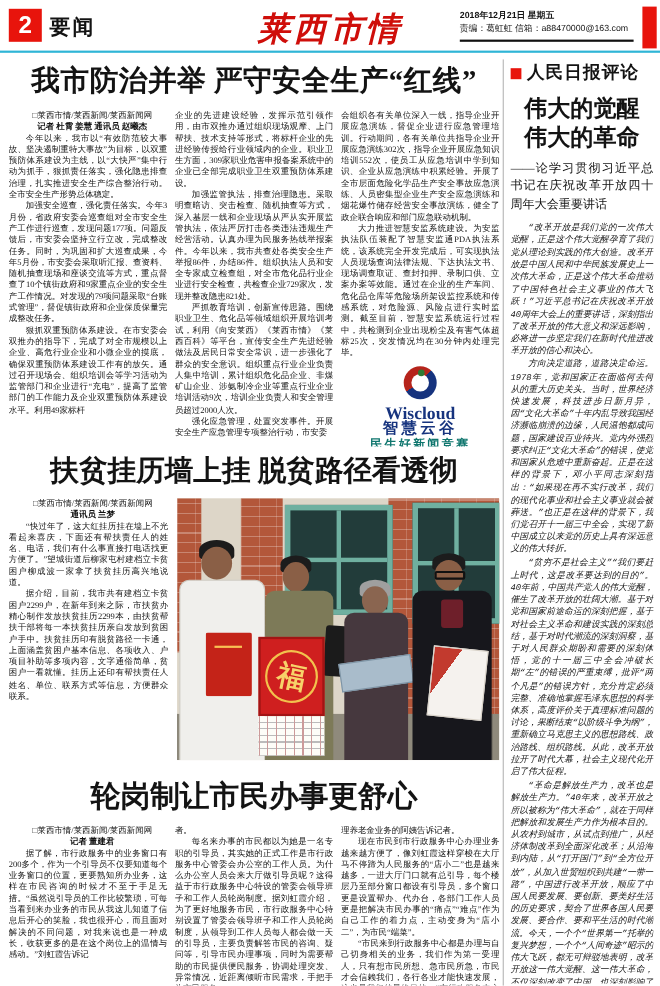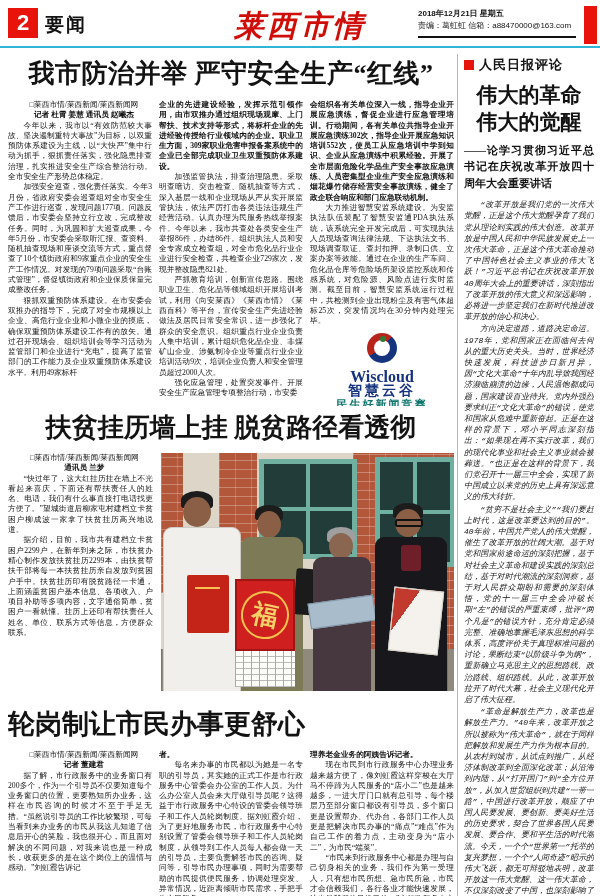--- a/index.html
+++ b/index.html
@@ -14,21 +14,21 @@
   .section-name{position:absolute;left:45px;top:12px;font-weight:bold;font-size:19px;letter-spacing:2px;}
   .masthead{position:absolute;left:0;right:0;top:6px;text-align:center;color:#cf0e0a;
     font-size:30px;font-weight:bold;font-style:italic;letter-spacing:3px;}
   .issue-info{position:absolute;right:24px;top:8px;width:158px;font-family:"Liberation Sans",sans-serif;
     font-size:8px;line-height:1.55;border-bottom:2px solid #111;padding-bottom:3px;}
   .issue-info .l1{font-weight:bold;}
   .red-bar-top{position:absolute;right:3px;top:6px;width:13px;height:38px;background:#e8140c;}
   .cyan-line{position:absolute;left:0;top:46px;width:600px;height:2px;background:#2fb5d6;}
   
   .para{margin:0;text-indent:2em;text-align:justify;}
-  .para.cont{text-indent:0;font-weight:bold;}
+  .para.cont{text-indent:0;}
   .byline{text-indent:1em;text-align:center;margin:0;}
   .byline.authors{font-weight:bold;}
   .cols3{display:flex;gap:7px;}
   .col{width:144px;font-size:7.7px;line-height:10.3px;}
   
   .main-article{position:absolute;left:8px;top:54px;width:446px;height:352px;overflow:hidden;}
   .main-title{margin:2px 0 9px 0;text-align:center;font-size:26px;font-weight:bold;letter-spacing:0.5px;white-space:nowrap;}
   
   .ad{margin-top:6px;text-align:center;}
   .ad-logo-row{display:flex;justify-content:center;align-items:center;gap:5px;flex-direction:column;}
@@ -72,29 +72,29 @@
   .fu-bottom{width:60px;height:36px;background:#fdfdf8;
     background-image:repeating-linear-gradient(90deg,#cc9a9a 0 1px,transparent 1px 8px),
     repeating-linear-gradient(0deg,#bbb 0 1px,transparent 1px 6px);}
   .black-bag{position:absolute;background:#1b1b1b;border-radius:3px;transform:rotate(4deg);}
   .gray-cal{position:absolute;background:#a9bccb;transform:rotate(-8deg);border:1px solid #7e94a5;}
   .white-cal{position:absolute;background:#f5f2ee;transform:rotate(6deg);border:1px solid #d8d2c8;
     background-image:linear-gradient(120deg,#c23a2e 0 30%,transparent 30%);}
   .glasses{position:absolute;height:4px;border:2px solid #111;border-radius:2px;background:transparent;}
   
   .bottom-article{position:absolute;left:8px;top:700px;width:446px;height:196px;overflow:hidden;}
-  .bot-title{margin:6px 0 8px 0;font-size:27px;font-weight:bold;white-space:nowrap;}
+  .bot-title{margin:6px 0 8px 0;text-align:center;font-size:27px;font-weight:bold;white-space:nowrap;}
   
   .v-divider{position:absolute;left:457px;top:54px;width:1px;height:842px;background:#b5b5b5;}
   .review{position:absolute;left:464px;top:56px;width:130px;height:838px;overflow:hidden;}
   .review-label{display:flex;align-items:center;gap:5px;font-family:"Liberation Sans",sans-serif;
-    font-weight:bold;font-size:13px;letter-spacing:1px;}
+    font-weight:bold;font-size:16px;letter-spacing:1px;}
   .red-square{width:10px;height:10px;background:#e8140c;flex:0 0 auto;}
   .review-title{text-align:center;font-size:21px;font-weight:bold;line-height:1.3;margin-top:8px;}
-  .review-subtitle{margin-top:5px;font-weight:bold;font-size:11px;line-height:1.5;text-align:justify;}
+  .review-subtitle{margin-top:5px;font-weight:normal;font-size:11px;line-height:1.5;text-align:justify;}
   .review-body{margin-top:8px;font-size:8px;line-height:11.2px;font-style:italic;}
   .review-body .para{margin-bottom:1px;font-family:Liberation Mono, monospace;}
 </style>
 </head>
 <body>
 
 <div class="header">
   <div class="pagenum-box">2</div>
   <div class="section-name">要闻</div>
   <div class="masthead">莱西市情</div>
@@ -211,22 +211,22 @@
   </div>
 </div>
 
 <div class="v-divider"></div>
 <div class="review">
   <div class="review-label">
     <span class="red-square"></span>
     <span>人民日报评论</span>
   </div>
   <div class="review-title">
+    <div>伟大的觉醒</div>
     <div>伟大的革命</div>
-    <div>伟大的觉醒</div>
   </div>
   <div class="review-subtitle">——论学习贯彻习近平总书记在庆祝改革开放四十周年大会重要讲话</div>
   <div class="review-body">
     <p class="para">“改革开放是我们党的一次伟大觉醒，正是这个伟大觉醒孕育了我们党从理论到实践的伟大创造。改革开放是中国人民和中华民族发展史上一次伟大革命，正是这个伟大革命推动了中国特色社会主义事业的伟大飞跃！”习近平总书记在庆祝改革开放40周年大会上的重要讲话，深刻指出了改革开放的伟大意义和深远影响，必将进一步坚定我们在新时代推进改革开放的信心和决心。</p>
     <p class="para">方向决定道路，道路决定命运。1978年，党和国家正在面临何去何从的重大历史关头。当时，世界经济快速发展，科技进步日新月异，因“文化大革命”十年内乱导致我国经济濒临崩溃的边缘，人民温饱都成问题，国家建设百业待兴。党内外强烈要求纠正“文化大革命”的错误，使党和国家从危难中重新奋起。正是在这样的背景下，邓小平同志深刻指出：“如果现在再不实行改革，我们的现代化事业和社会主义事业就会被葬送。”也正是在这样的背景下，我们党召开十一届三中全会，实现了新中国成立以来党的历史上具有深远意义的伟大转折。</p>
     <p class="para">“贫穷不是社会主义”“我们要赶上时代，这是改革要达到的目的”。40年前，中国共产党人的伟大觉醒，催生了改革开放的壮阔大潮。基于对党和国家前途命运的深刻把握，基于对社会主义革命和建设实践的深刻总结，基于对时代潮流的深刻洞察，基于对人民群众期盼和需要的深刻体悟，党的十一届三中全会冲破长期“左”的错误的严重束缚，批评“两个凡是”的错误方针，充分肯定必须完整、准确地掌握毛泽东思想的科学体系，高度评价关于真理标准问题的讨论，果断结束“以阶级斗争为纲”，重新确立马克思主义的思想路线、政治路线、组织路线。从此，改革开放拉开了时代大幕，社会主义现代化开启了伟大征程。</p>
     <p class="para">“革命是解放生产力，改革也是解放生产力。”40年来，改革开放之所以被称为“伟大革命”，就在于同样把解放和发展生产力作为根本目的。从农村到城市，从试点到推广，从经济体制改革到全面深化改革；从沿海到内陆，从“打开国门”到“全方位开放”，从加入世贸组织到共建“一带一路”，中国进行改革开放，顺应了中国人民要发展、要创新、要美好生活的历史要求，契合了世界各国人民要发展、要合作、要和平生活的时代潮流。今天，一个个“世界第一”托举的复兴梦想，一个个“人间奇迹”昭示的伟大飞跃，都无可辩驳地表明，改革开放这一伟大觉醒、这一伟大革命，不仅深刻改变了中国，也深刻影响了世界。</p>
 
   </div>
 </div>

